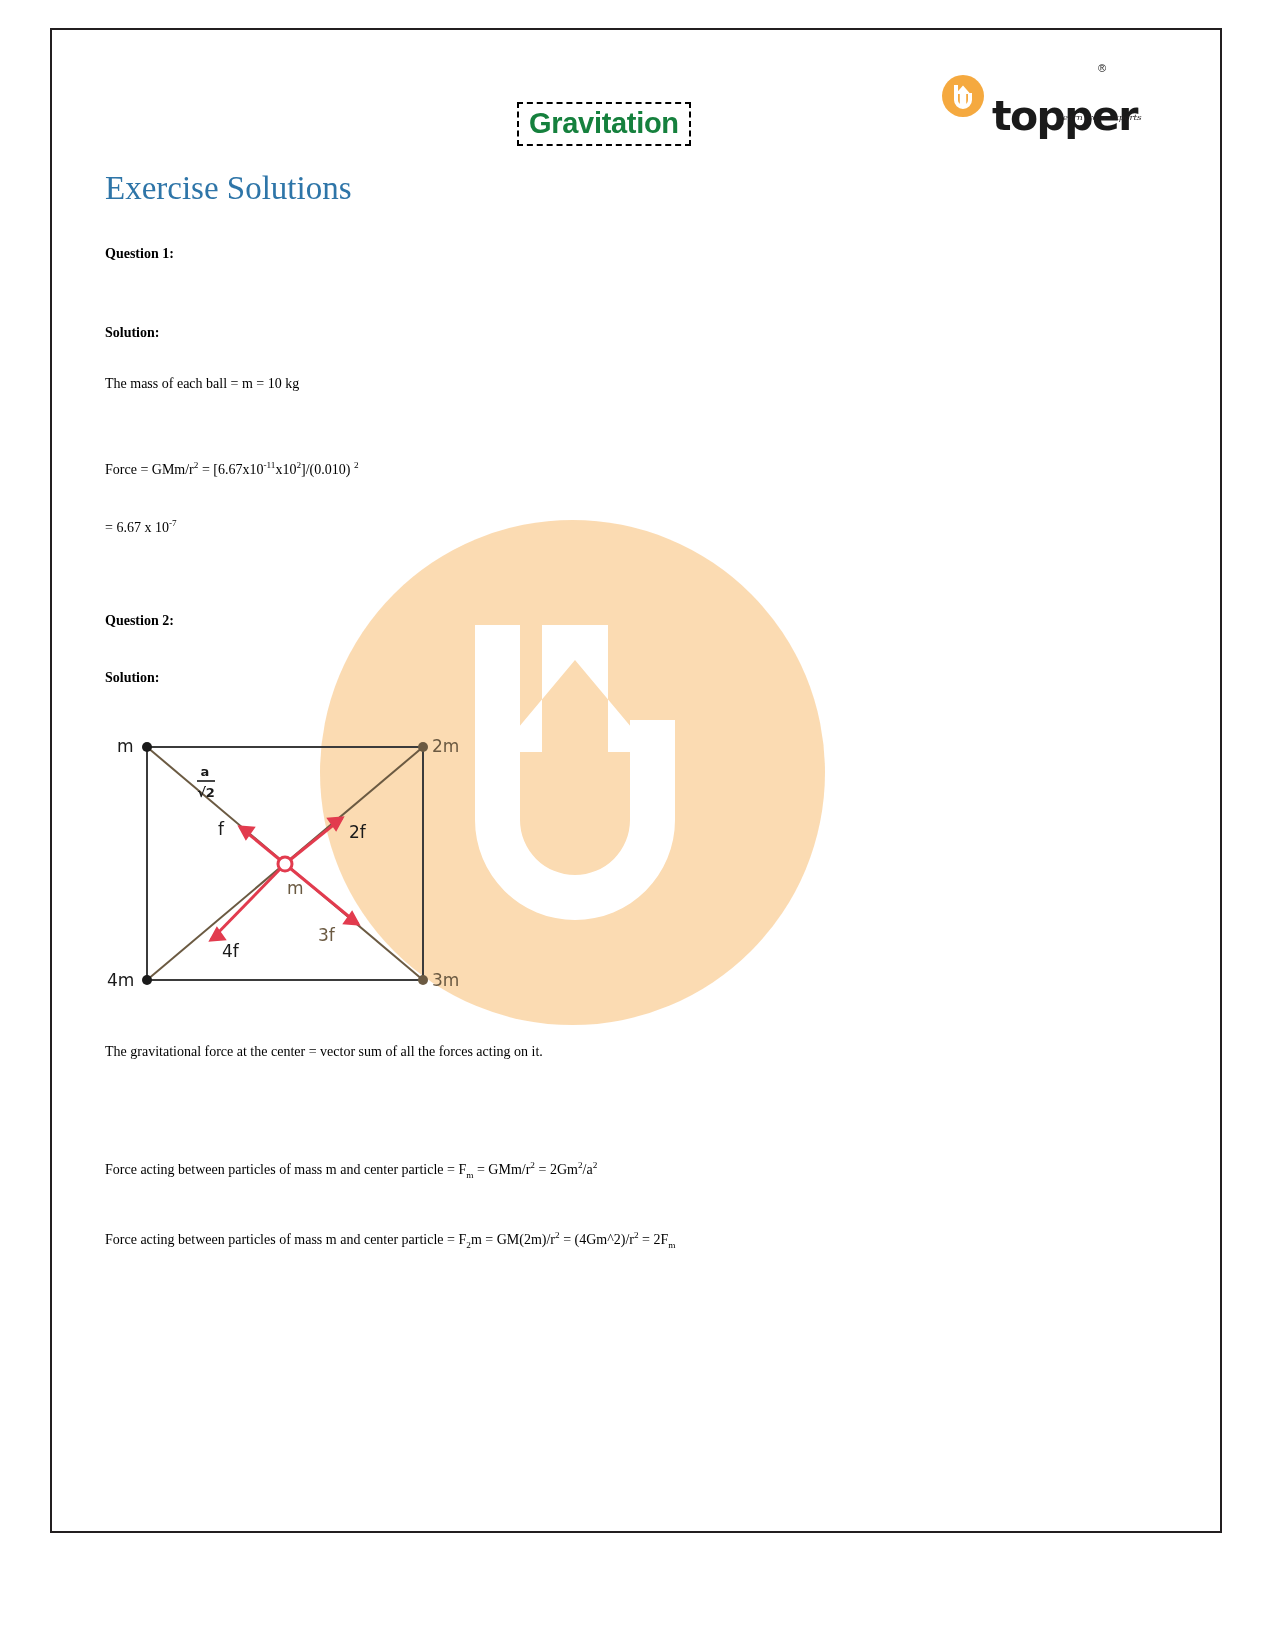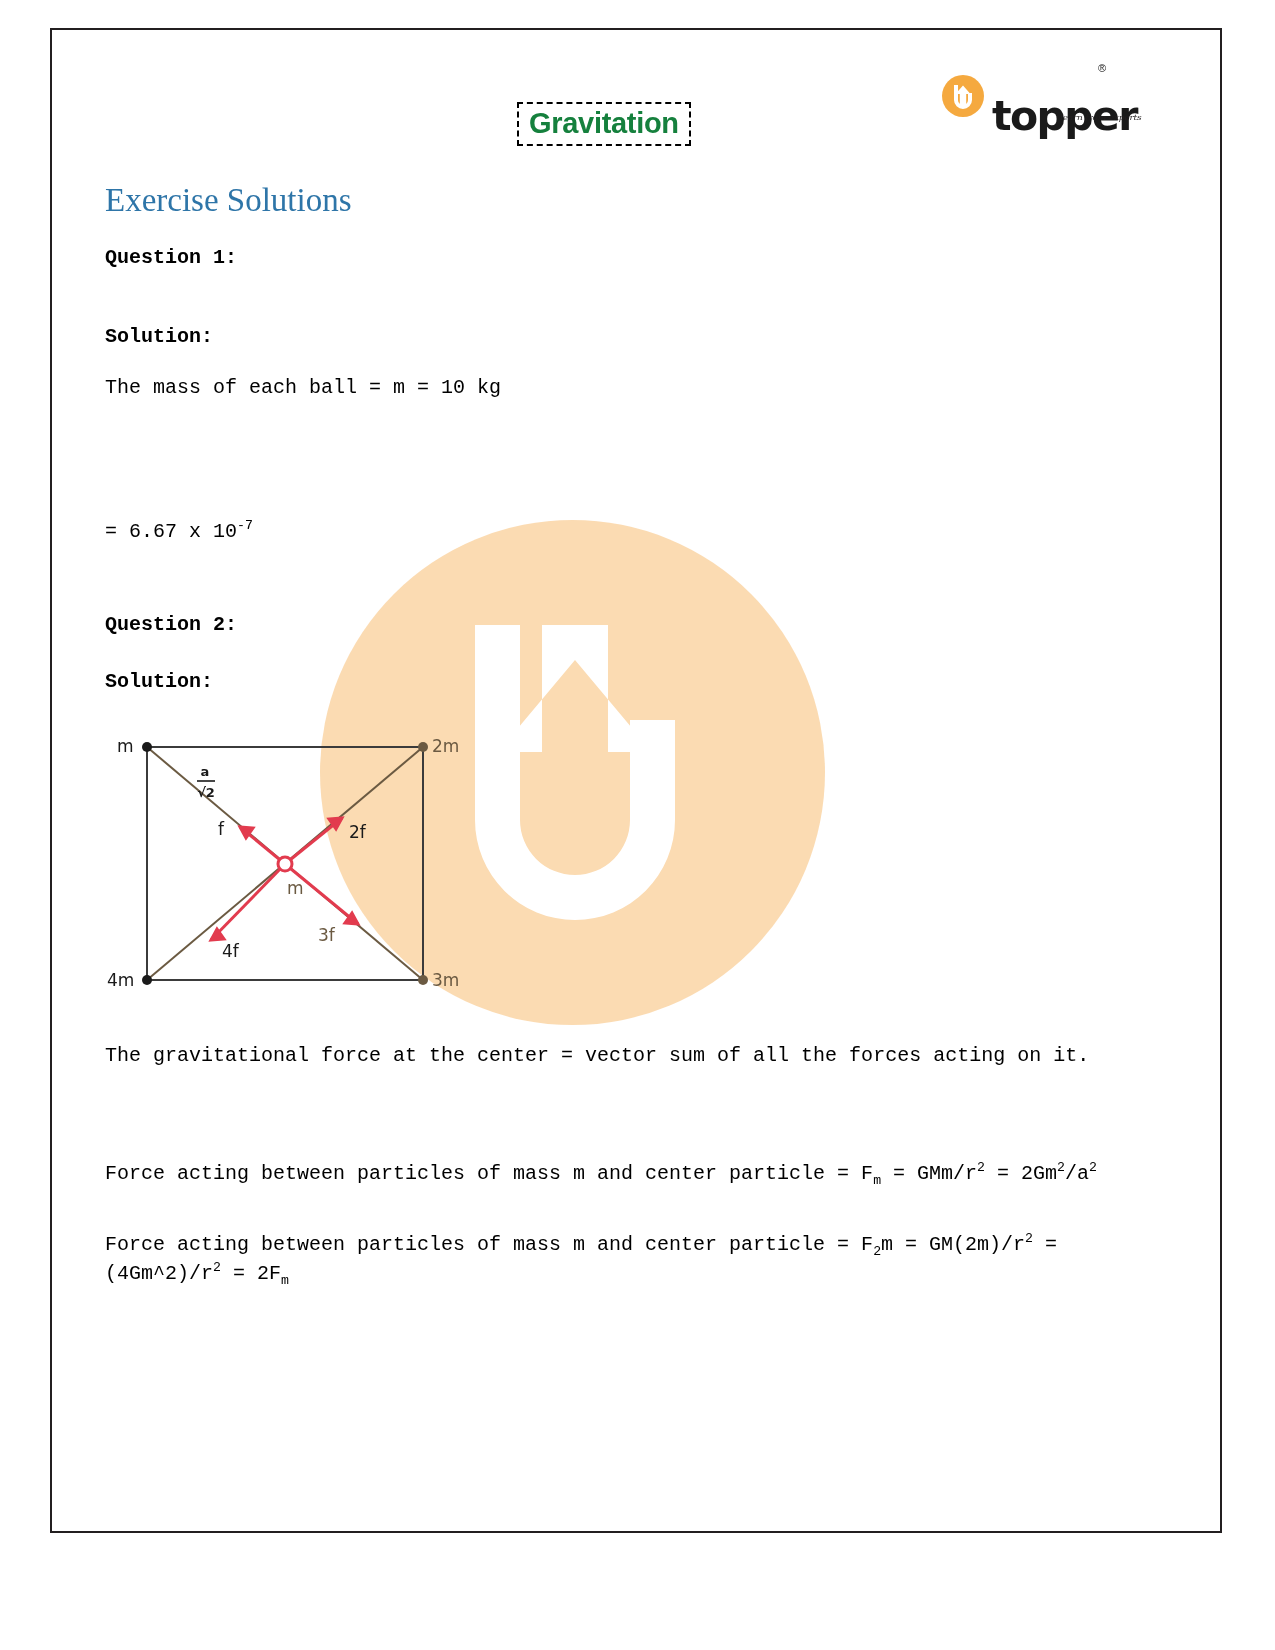--- a/index.html
+++ b/index.html
@@ -115,33 +115,33 @@
     color: #231f20;
     transform: scaleY(0.85);
     letter-spacing: -0.2px;
     white-space: nowrap;
   }
 
   
   .exercise-heading {
     position: absolute;
     left: 53px;
-    top: 152px;
+    top: 140px;
     font-family: "Liberation Serif", serif;
     font-size: 33px;
     color: #2e75a8;
     z-index: 3;
   }
 
   .body-text {
     position: absolute;
     left: 53px;
     z-index: 3;
-    font-family: Liberation Mono, monospace;
-    font-size: 20px;
+    font-family: Liberation Serif, serif;
+    font-size: 14px;
     color: #000;
     line-height: 1.42;
     white-space: nowrap;
   }
   .bold { font-weight: bold; }
 
   sup { font-size: 0.66em; vertical-align: super; line-height: 0; }
   sub { font-size: 0.66em; vertical-align: sub; line-height: 0; }
 
   .q1      { top: 214px; }
@@ -194,20 +194,23 @@
     <div class="logo-reg">®</div>
     <div class="logo-tag">learn from experts</div>
   </div>
 
   <div class="exercise-heading">Exercise Solutions</div>
 
   <div class="body-text bold q1">Question 1:</div>
   <div class="body-text bold sol1">Solution:</div>
   <div class="body-text l-mass">The mass of each ball = m = 10 kg</div>
 
+  <div class="body-text l-force">
+    <span>Force =  GMm/r</span><sup>2</sup><span> = [6.67x10</span><sup>-11</sup><span>x10</span><sup>2</sup><span>]/(0.010)</span>&nbsp;<sup>2</sup>
+  </div>
 
   <div class="body-text l-ans">
     <span>= 6.67 x 10</span><sup>-7</sup>
   </div>
 
   <div class="body-text bold q2">Question 2:</div>
   <div class="body-text bold sol2">Solution:</div>
 
   <svg class="diagram" viewBox="0 0 380 290">
 

